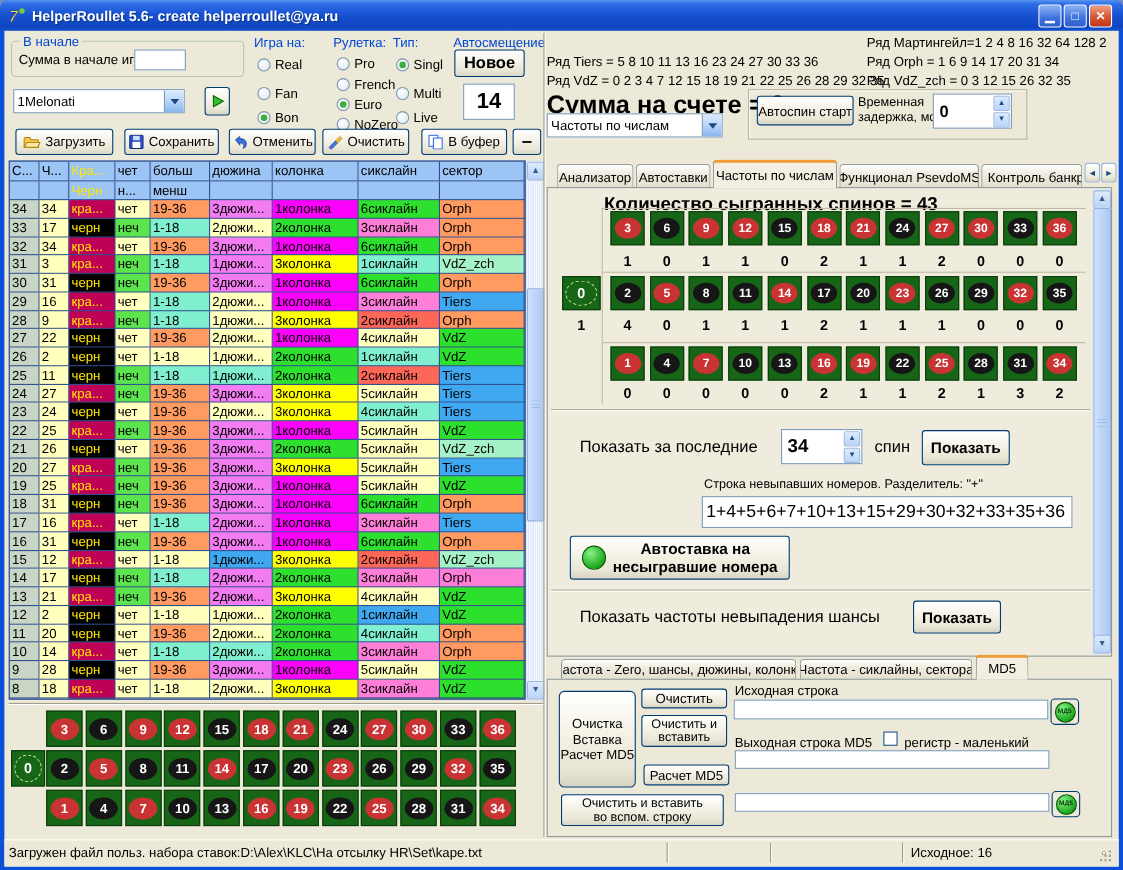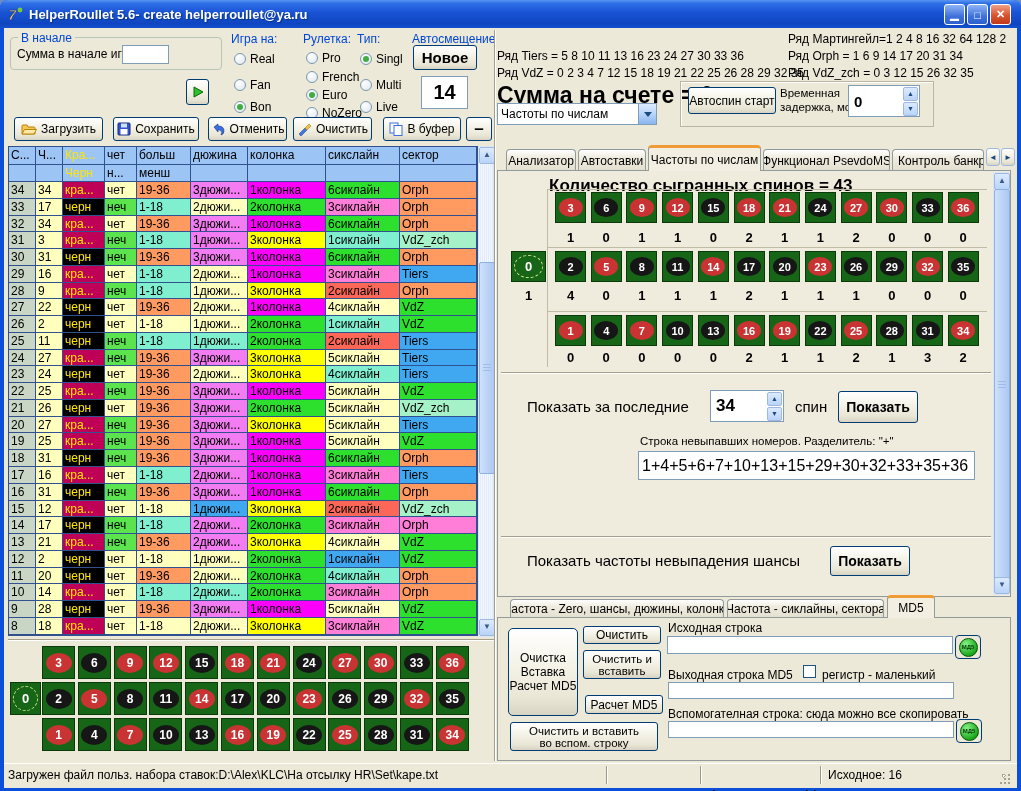--- a/index.html
+++ b/index.html
@@ -96,20 +96,26 @@
   </div>
   <div class="winbtn" style="right:56px;">▁</div>
   <div class="winbtn" style="right:33px;">□</div>
   <div class="winbtn close" style="right:10px;">✕</div>
   <div id="client"></div>
 
   <div class="groupbox" style="left:10px;top:37px;width:212px;height:33px;"></div>
   <div class="abs cap" style="left:18px;top:31px;background:#ECE9D8;padding:0 3px;">В начале</div>
   <div class="abs lbl" style="left:17px;top:47px;">Сумма в начале игры</div>
   <div class="field" style="left:122px;top:45px;width:47px;height:19px;"></div>
+  <div class="field combo" style="left:12px;top:81px;width:156px;height:22px;">
+    <span>1Melonati</span>
+    <span class="arr">
+        <i></i>
+      </span>
+  </div>
   <div class="xpbtn" style="left:186px;top:79px;width:23px;height:26px;">
     <svg width="12" height="12">
         <polygon points="2,1 11,6 2,11" fill="#2FBF2F" stroke="#0A660A"></polygon>
       </svg>
   </div>
 
   <div class="abs cap" style="left:231px;top:32px;">Игра на:</div>
   <div class="radio" style="left:234px;top:53px;"></div>
   <div class="abs lbl" style="left:250px;top:52px;">Real</div>
   <div class="radio" style="left:234px;top:79px;"></div>
@@ -302,20 +308,27 @@
     <span class="btns">
         <span>▲</span>
         <span>▼</span>
       </span>
   </div>
   <div class="abs" style="left:795px;top:398px;font-size:15px;">спин</div>
   <div class="xpbtn" style="left:838px;top:391px;width:80px;height:32px;font-size:14px;font-weight:bold;">Показать</div>
 
   <div class="abs lbl" style="left:640px;top:435px;font-size:11.5px;">Строка невыпавших номеров. Разделитель: "+"</div>
   <div class="field" style="left:638px;top:451px;width:337px;height:29px;font-size:16px;">1+4+5+6+7+10+13+15+29+30+32+33+35+36</div>
+  <div class="xpbtn" style="left:518px;top:487px;width:200px;height:40px;font-size:14px;font-weight:bold;">
+    <span class="greenball" style="width:22px;height:22px;margin-right:6px;"></span>
+    <span style="display:flex;flex-direction:column;align-items:center;">
+      <span>Автоставка на</span>
+      <span>несыгравшие номера</span>
+    </span>
+  </div>
   <div class="groove" style="left:501px;top:536px;width:490px;"></div>
   <div class="abs" style="left:527px;top:552px;font-size:15px;">Показать частоты невыпадения шансы</div>
   <div class="xpbtn" style="left:830px;top:546px;width:80px;height:30px;font-size:14px;font-weight:bold;">Показать</div>
 
   <div class="sb" style="left:993px;top:172px;height:423px;">
     <div class="sbbtn" style="top:0;">▲</div>
     <div class="sbthumb" style="top:16px;height:389px;"></div>
     <div class="sbbtn" style="bottom:0;">▼</div>
   </div>
 
@@ -342,21 +355,20 @@
 
   <div class="abs lbl" style="left:668px;top:621px;">Исходная строка</div>
   <div class="field" style="left:667px;top:636px;width:286px;height:18px;"></div>
   <div class="iconbtn" style="left:955px;top:635px;">
     <span class="greenball" style="width:19px;height:19px;">МД5</span>
   </div>
   <div class="abs lbl" style="left:668px;top:668px;">Выходная строка MD5</div>
   <div class="cbx" style="left:803px;top:665px;"></div>
   <div class="abs lbl" style="left:822px;top:668px;">регистр  - маленький</div>
   <div class="field" style="left:668px;top:682px;width:286px;height:17px;"></div>
-  <div class="abs lbl" style="left:668px;top:707px;">Вспомогателная строка: сюда можно все скопировать</div>
   <div class="field" style="left:668px;top:721px;width:286px;height:17px;"></div>
   <div class="iconbtn" style="left:956px;top:719px;">
     <span class="greenball" style="width:19px;height:19px;">МД5</span>
   </div>
 <div class="rcell" style="left: 42px; top: 646px; width: 33px; height: 33px;">
       <div class="oval red" style="width: 26px; height: 20px; font-size: 12px;">3</div>
     </div>
     <div class="rcell" style="left: 77.8px; top: 646px; width: 33px; height: 33px;">
       <div class="oval blk" style="width: 26px; height: 20px; font-size: 12px;">6</div>
     </div>

